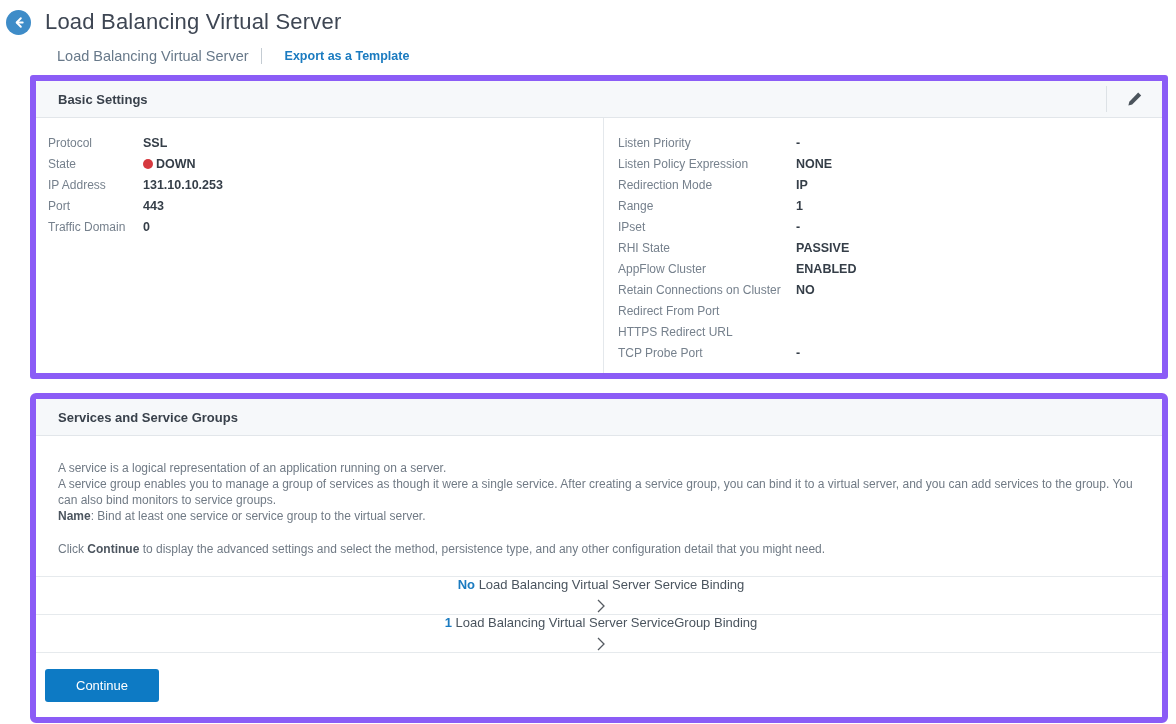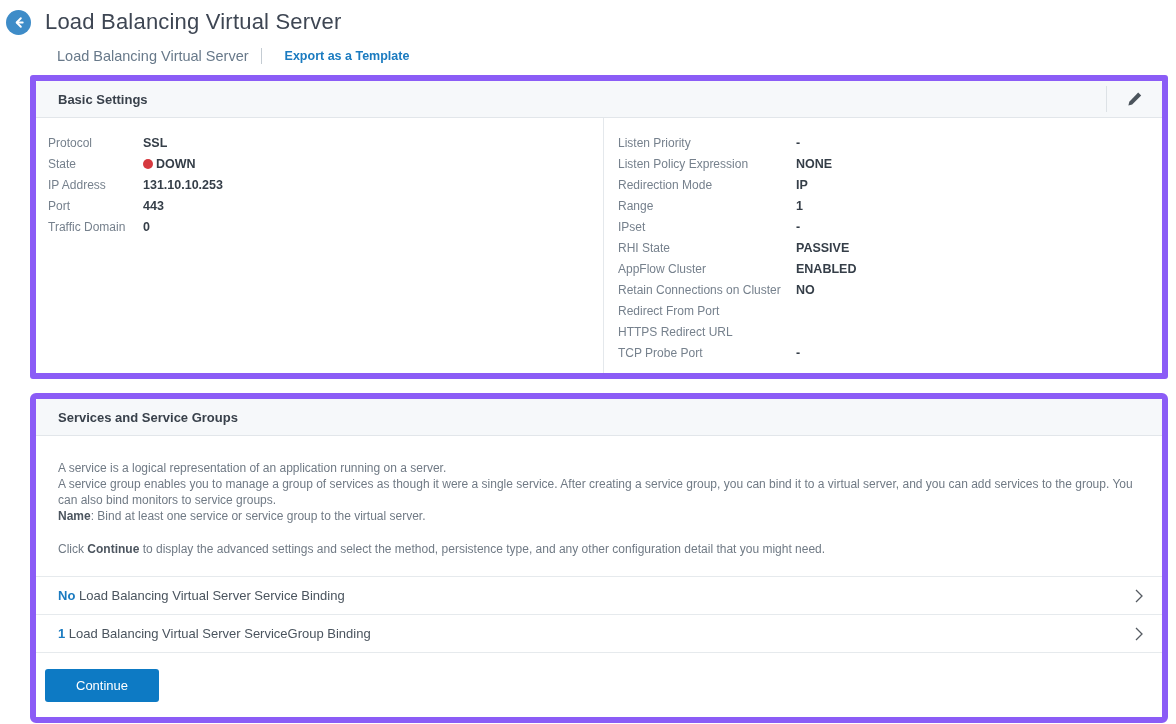--- a/index.html
+++ b/index.html
@@ -41,21 +41,21 @@
   .state-dot { width:10px; height:10px; border-radius:50%; background:#d6393f; margin-right:3px; display:inline-block; }
 
   
   .svc-desc { padding:24px 24px 0 22px; }
   .svc-desc p { font-size:12px; color:#707a85; line-height:16px; }
   .svc-desc b { color:#4c555f; }
   .svc-click { padding:17px 24px 19px 22px; font-size:12px; color:#707a85; line-height:16px; }
   .svc-click b { color:#4c555f; }
 
   .binding-row { border-top:1px solid #e6eaed; height:38px; display:flex; align-items:center;
-    padding:0 18px 0 22px; cursor:pointer; }
+    padding:0 18px 0 22px; cursor:pointer;flex-direction:column; }
   .binding-text { font-size:13px; color:#4a545e; }
   .binding-count { font-weight:bold; color:#1b7bc0; }
   .binding-row .spacer { flex:1; }
 
   .btn-row { border-top:1px solid #e6eaed; padding:16px 0 15px 9px; }
   .btn-primary { display:inline-block; background:#0d7ac4; color:#ffffff; font-size:13px;
     font-family:inherit; border:none; border-radius:3px; padding:9px 31px; cursor:pointer; }
 </style>
 </head>
 <body>

